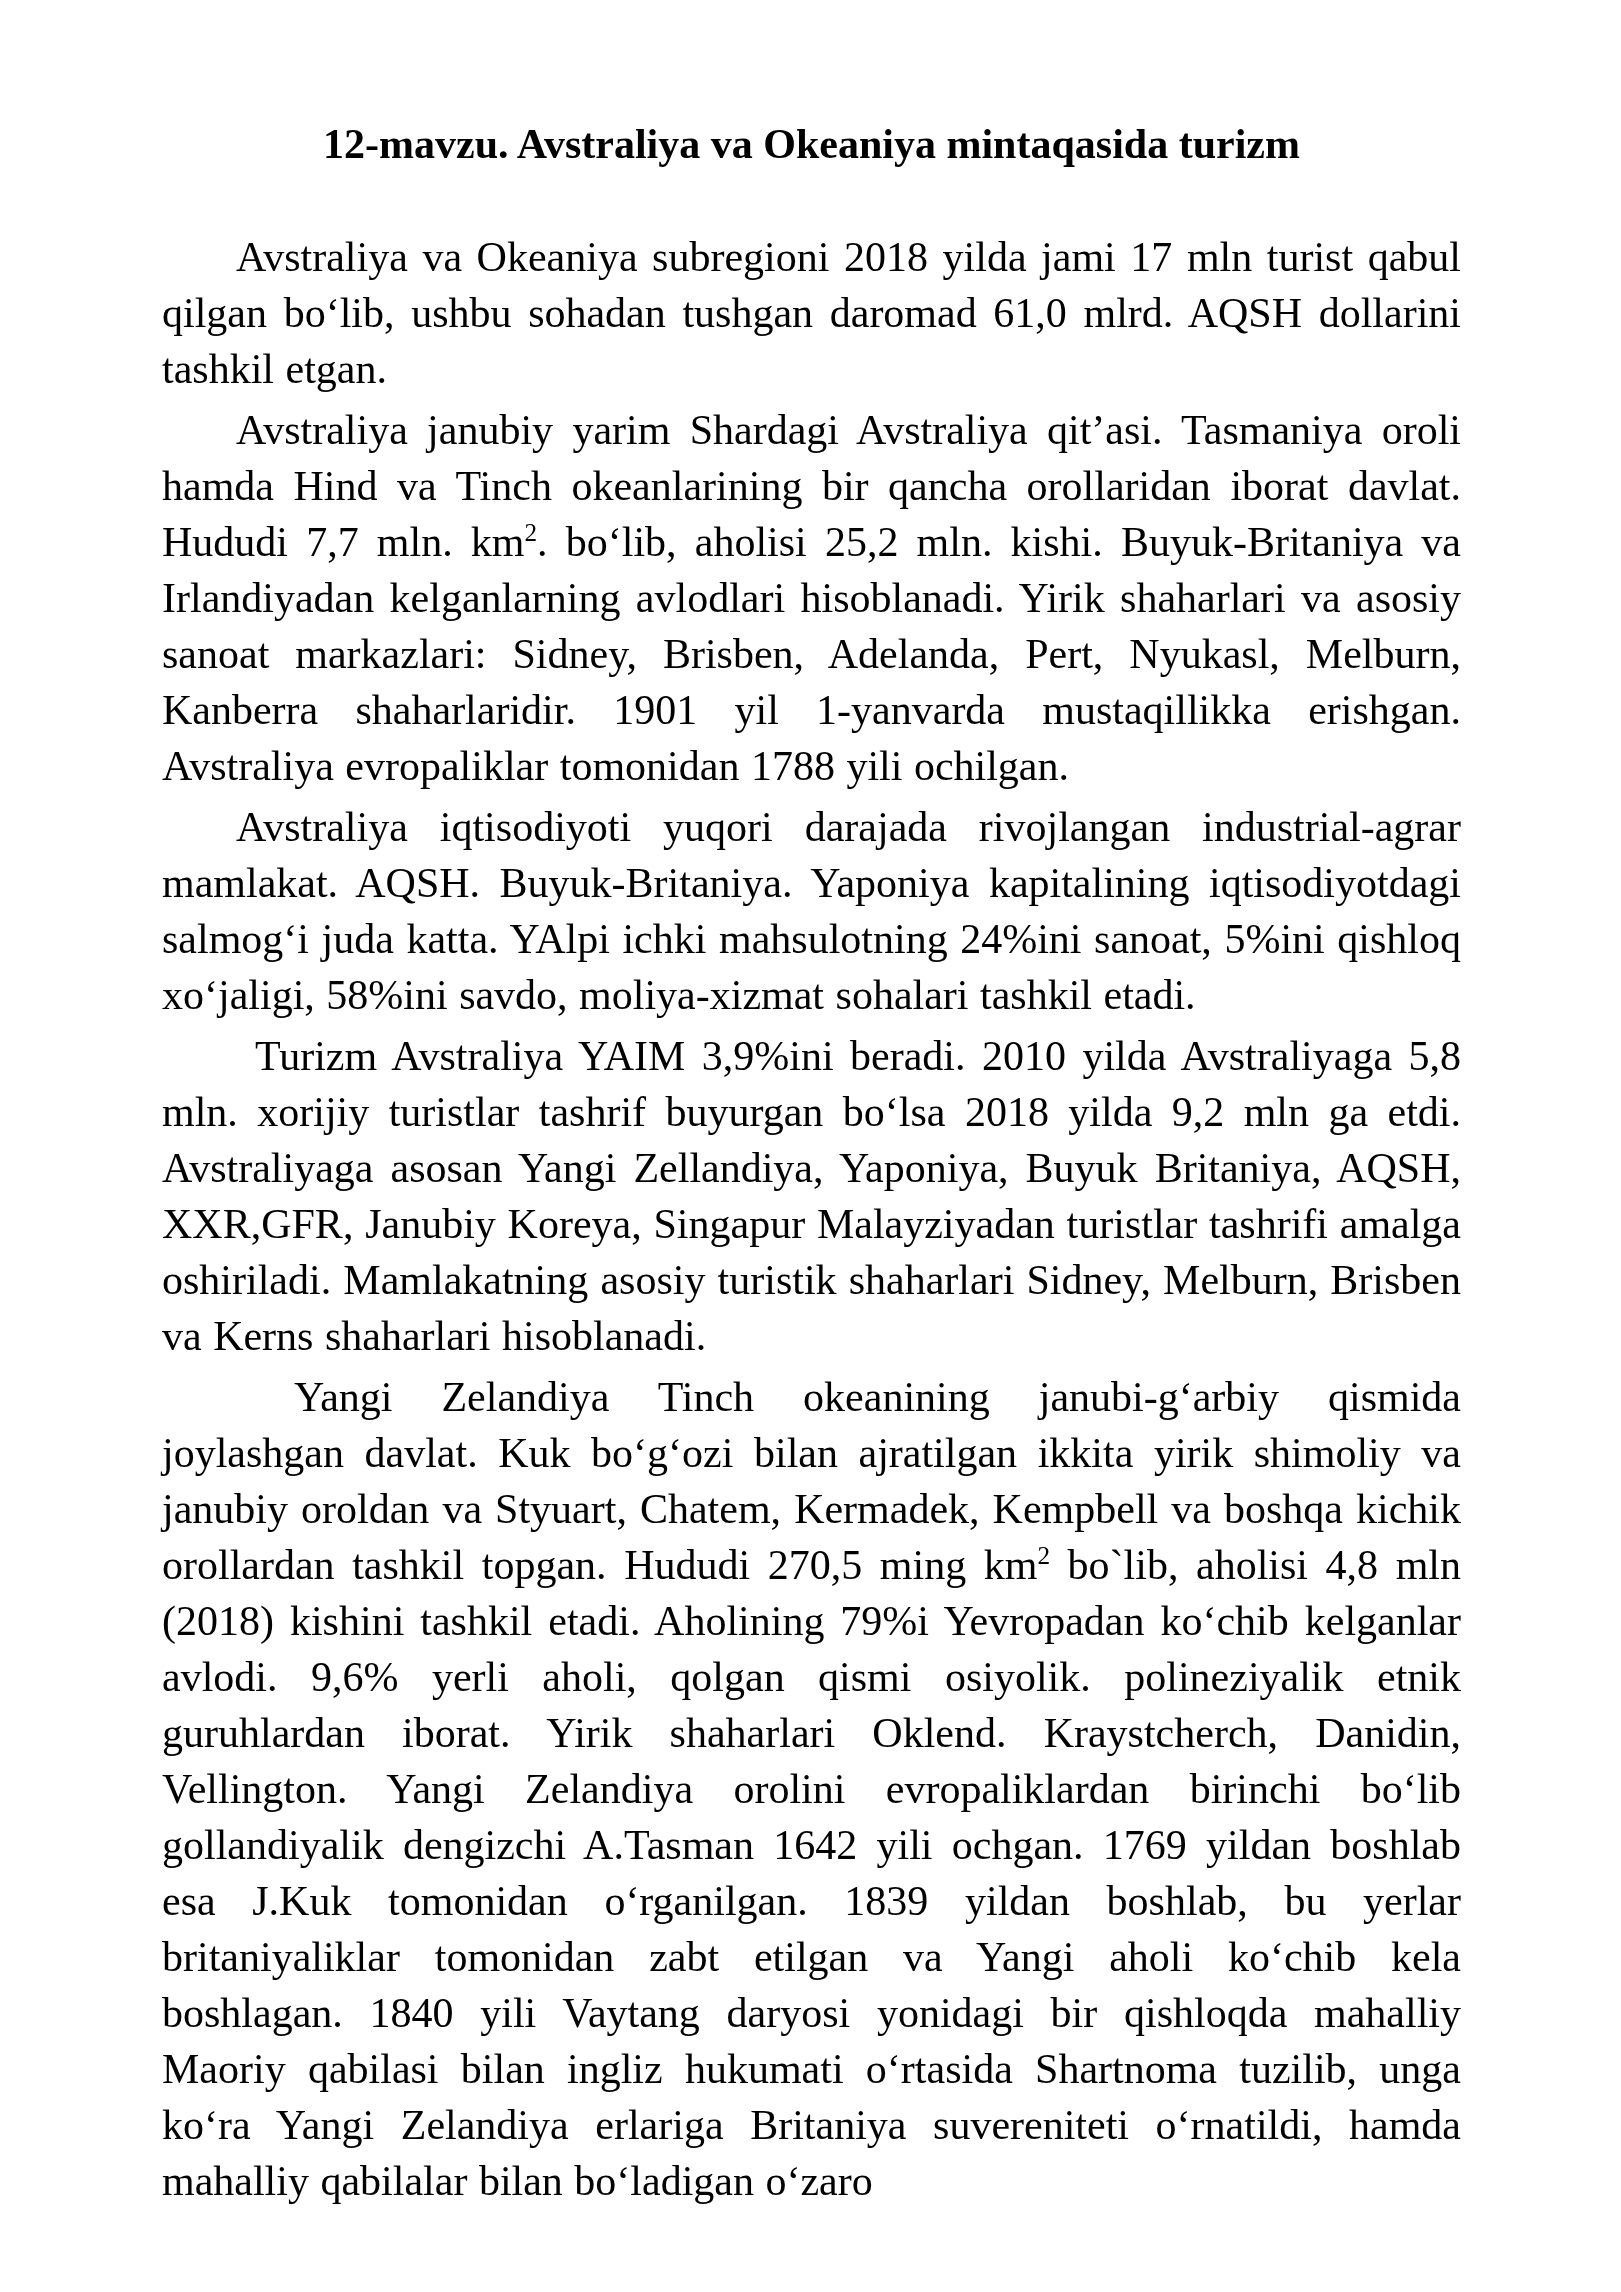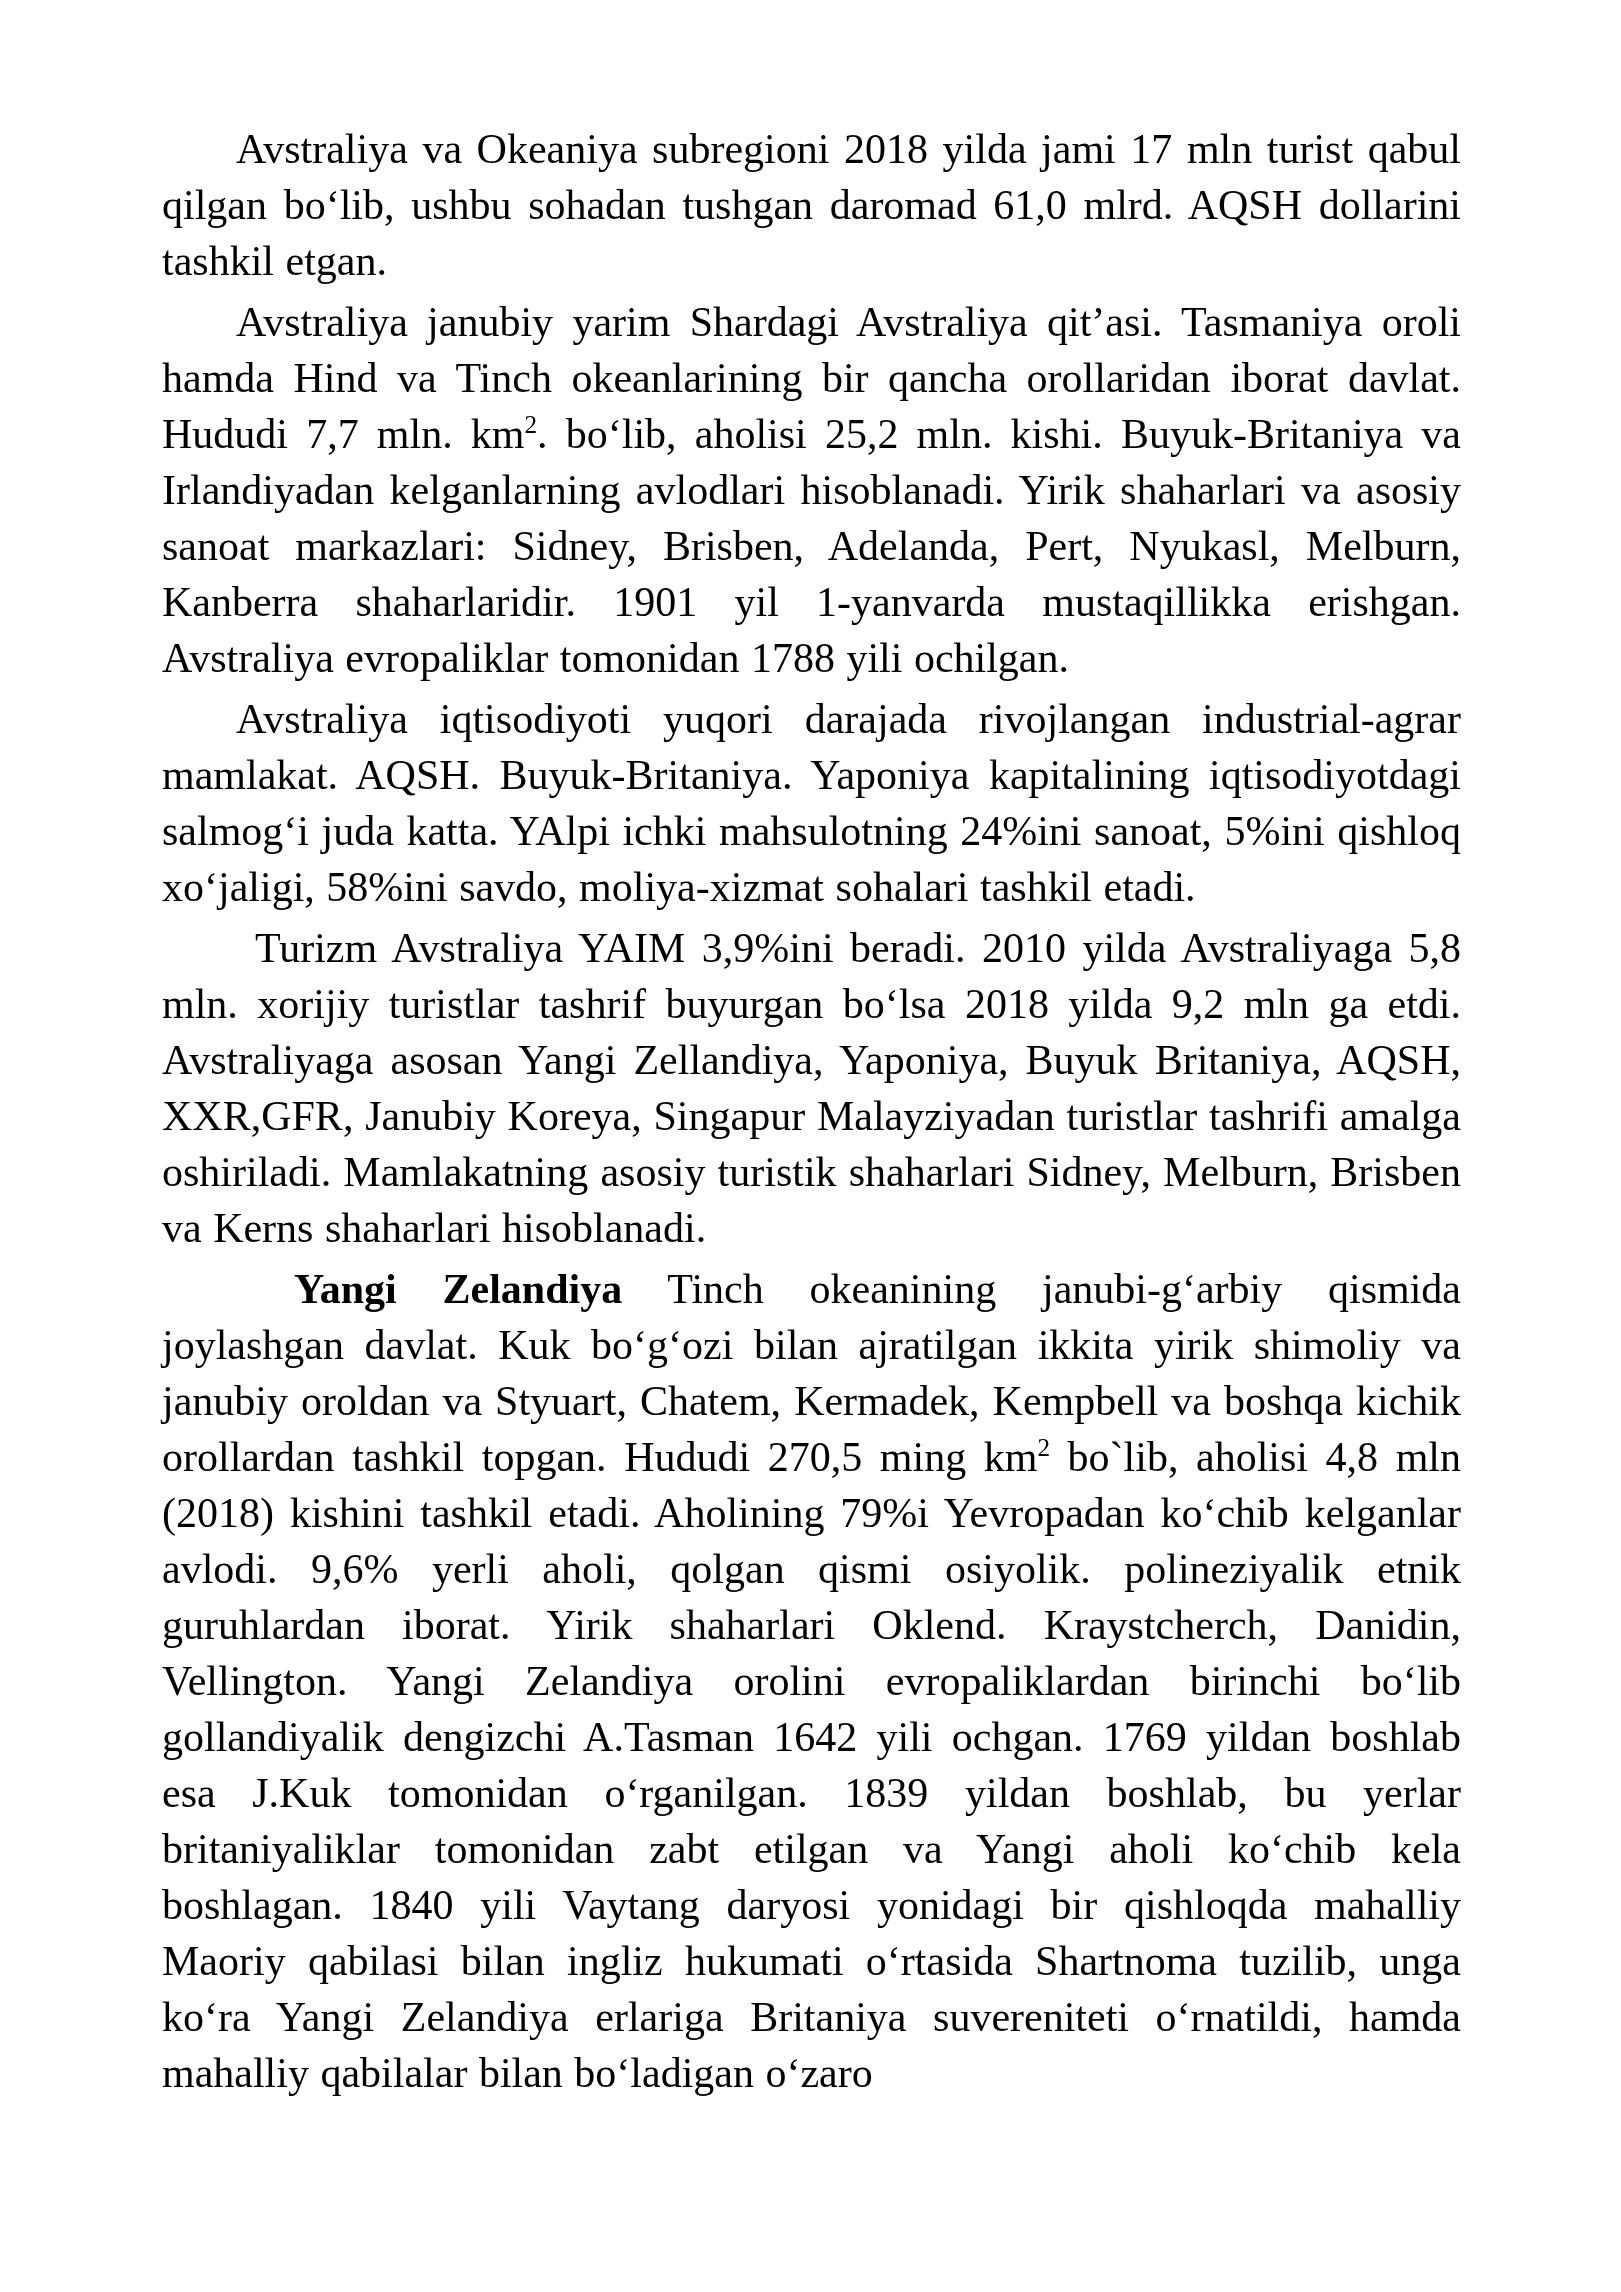--- a/index.html
+++ b/index.html
@@ -32,31 +32,32 @@
   .doc-body p {
     margin: 5px;
     font-size: 42px;
     line-height: 56px;
     text-align: justify;
     text-indent: 74px;
     word-spacing: 1px;
   }
   .doc-body p.indent-mid   { text-indent: 93px; }
   .doc-body p.indent-wide  { text-indent: 132px; }
-  .seg-bold { font-weight: bold; }
+  .seg-bold { font-weight: normal; }
   .seg-sup {
     font-size: 0.6em;
     vertical-align: super;
     line-height: 0;
   }
 </style>
 </head>
 <body>
 
 <div class="page">
+  <h1 class="doc-title">12-mavzu. Avstraliya va Okeaniya mintaqasida turizm</h1>
   <div class="doc-body">
       <p class="para"><span>Avstraliya va Okeaniya subregioni 2018 yilda jami 17 mln turist qabul qilgan bo‘lib, ushbu sohadan tushgan daromad 61,0 mlrd. AQSH dollarini tashkil etgan.</span></p>
       <p class="para"><span>Avstraliya janubiy yarim Shardagi Avstraliya qit’asi. Tasmaniya oroli hamda Hind va Tinch okeanlarining bir qancha orollaridan iborat davlat. Hududi 7,7 mln. km</span><sup class="seg-sup">2</sup><span>. bo‘lib, aholisi 25,2 mln. kishi. Buyuk-Britaniya va Irlandiyadan kelganlarning avlodlari hisoblanadi. Yirik shaharlari va asosiy sanoat markazlari: Sidney, Brisben, Adelanda, Pert, Nyukasl, Melburn, Kanberra shaharlaridir. 1901 yil 1-yanvarda mustaqillikka erishgan. Avstraliya evropaliklar tomonidan 1788 yili ochilgan.</span></p>
       <p class="para"><span>Avstraliya iqtisodiyoti yuqori darajada rivojlangan industrial-agrar mamlakat. AQSH. Buyuk-Britaniya. Yaponiya kapitalining iqtisodiyotdagi salmog‘i juda katta. YAlpi ichki mahsulotning 24%ini sanoat, 5%ini qishloq xo‘jaligi, 58%ini savdo, moliya-xizmat sohalari tashkil etadi.</span></p>
       <p class="para indent-mid"><span>Turizm Avstraliya YAIM 3,9%ini beradi. 2010 yilda Avstraliyaga 5,8 mln. xorijiy turistlar tashrif buyurgan bo‘lsa 2018 yilda  9,2 mln ga etdi. Avstraliyaga asosan Yangi Zellandiya, Yaponiya, Buyuk Britaniya, AQSH, XXR,GFR, Janubiy Koreya, Singapur Malayziyadan turistlar tashrifi amalga oshiriladi. Mamlakatning asosiy turistik shaharlari Sidney, Melburn, Brisben va Kerns shaharlari hisoblanadi.</span></p>
       <p class="para indent-wide"><span class="seg-bold">Yangi Zelandiya</span><span> Tinch okeanining janubi-g‘arbiy qismida joylashgan davlat. Kuk bo‘g‘ozi bilan ajratilgan ikkita yirik shimoliy va janubiy oroldan va Styuart, Chatem, Kermadek, Kempbell va boshqa kichik orollardan tashkil topgan. Hududi 270,5 ming km</span><sup class="seg-sup">2</sup><span> bo`lib, aholisi 4,8 mln (2018) kishini tashkil etadi. Aholining 79%i Yevropadan ko‘chib kelganlar avlodi. 9,6% yerli aholi, qolgan qismi osiyolik. polineziyalik etnik guruhlardan iborat. Yirik shaharlari Oklend. Kraystcherch, Danidin, Vellington. Yangi Zelandiya orolini evropaliklardan birinchi bo‘lib gollandiyalik dengizchi A.Tasman 1642 yili ochgan. 1769 yildan boshlab esa J.Kuk tomonidan o‘rganilgan. 1839 yildan boshlab, bu yerlar britaniyaliklar tomonidan zabt etilgan va Yangi aholi ko‘chib kela boshlagan. 1840 yili Vaytang daryosi yonidagi bir qishloqda mahalliy Maoriy qabilasi bilan ingliz hukumati o‘rtasida Shartnoma tuzilib, unga ko‘ra Yangi Zelandiya erlariga Britaniya suvereniteti o‘rnatildi, hamda mahalliy qabilalar bilan bo‘ladigan o‘zaro</span></p>
     </div>
 </div>
 
 

